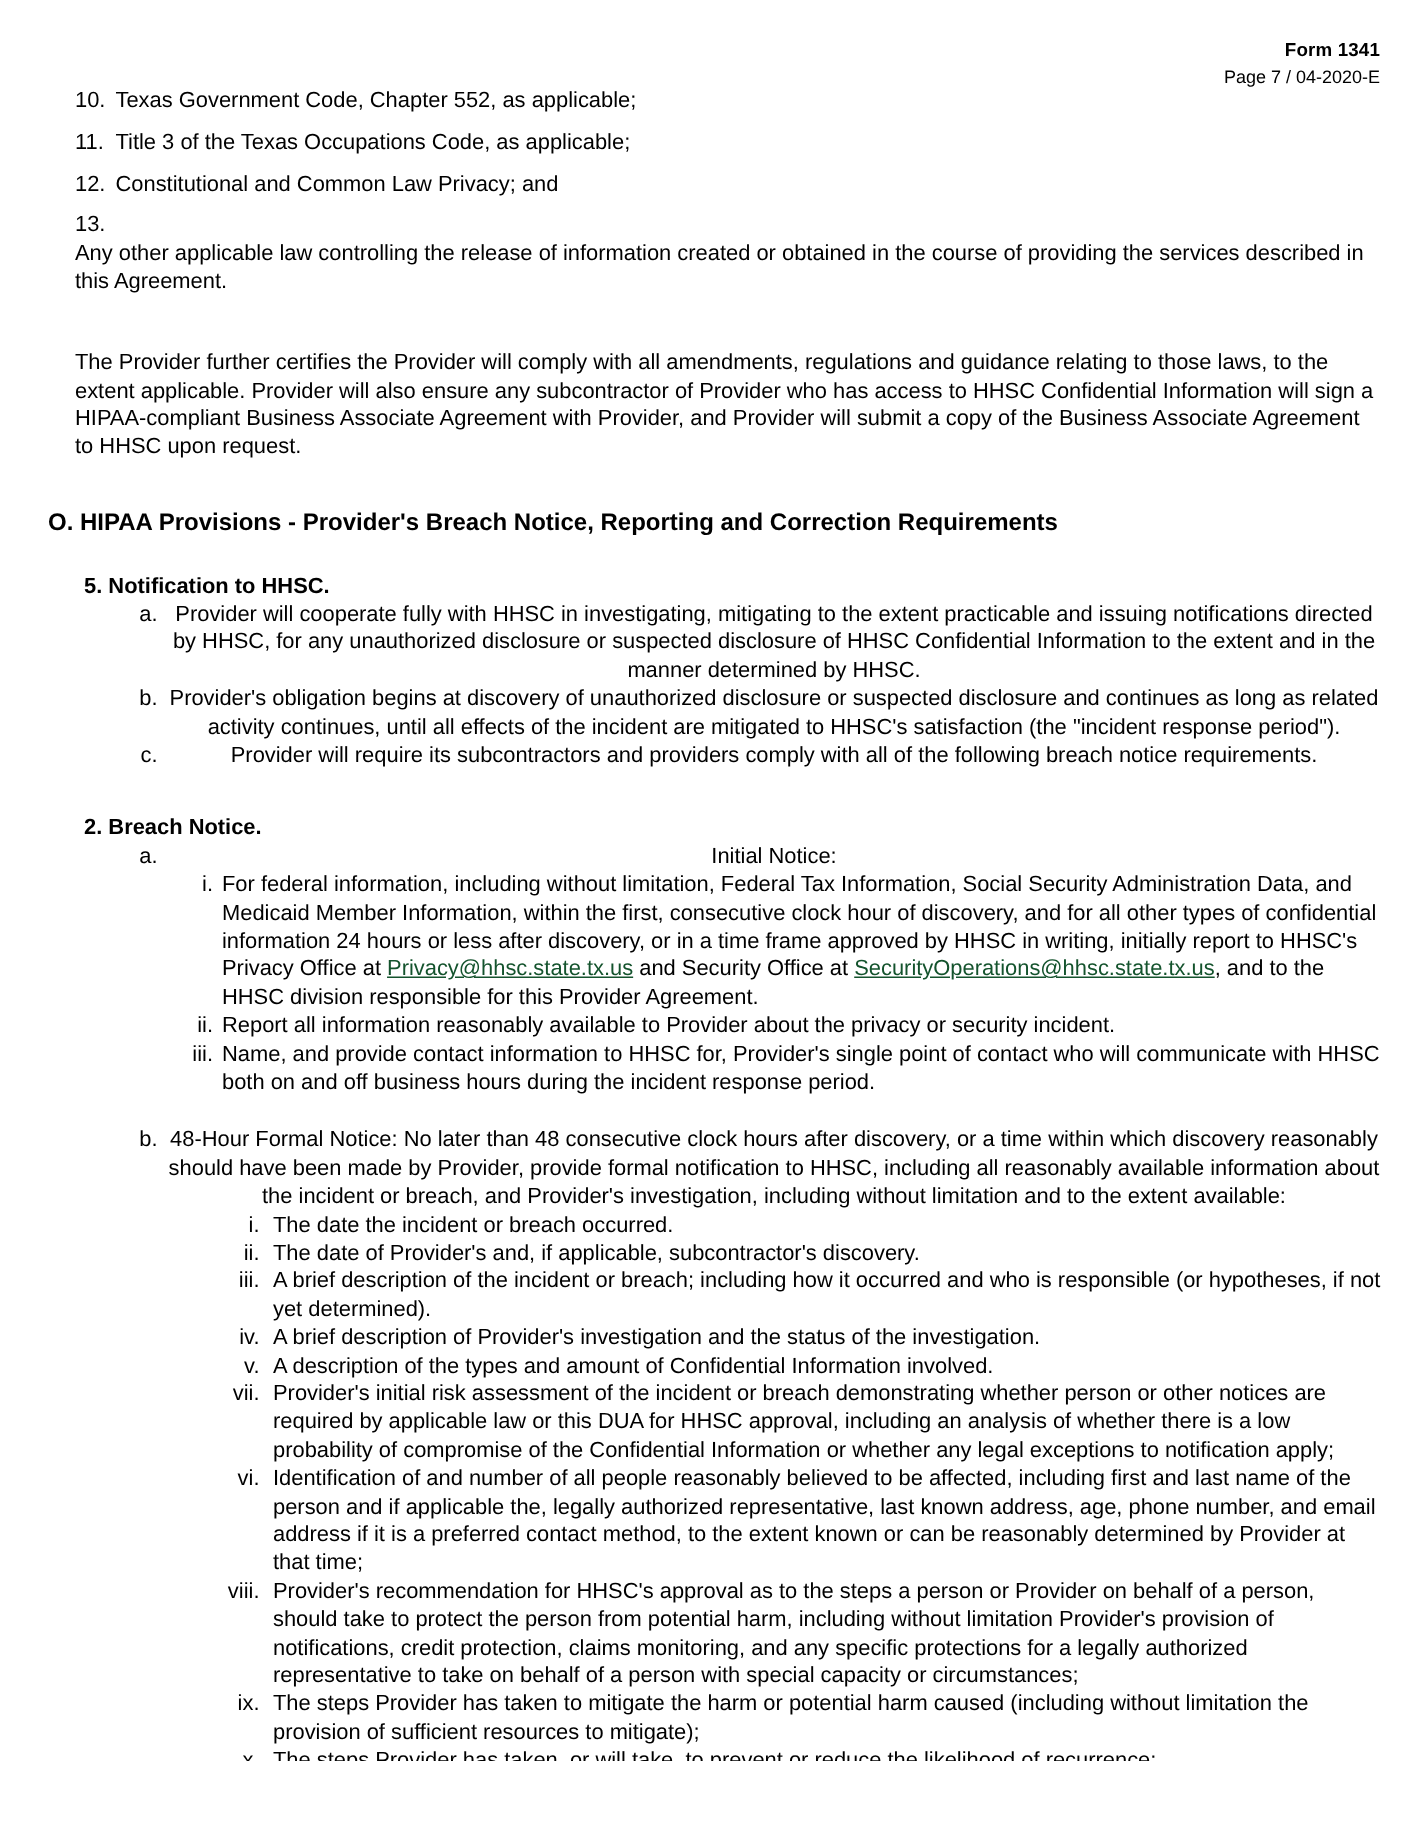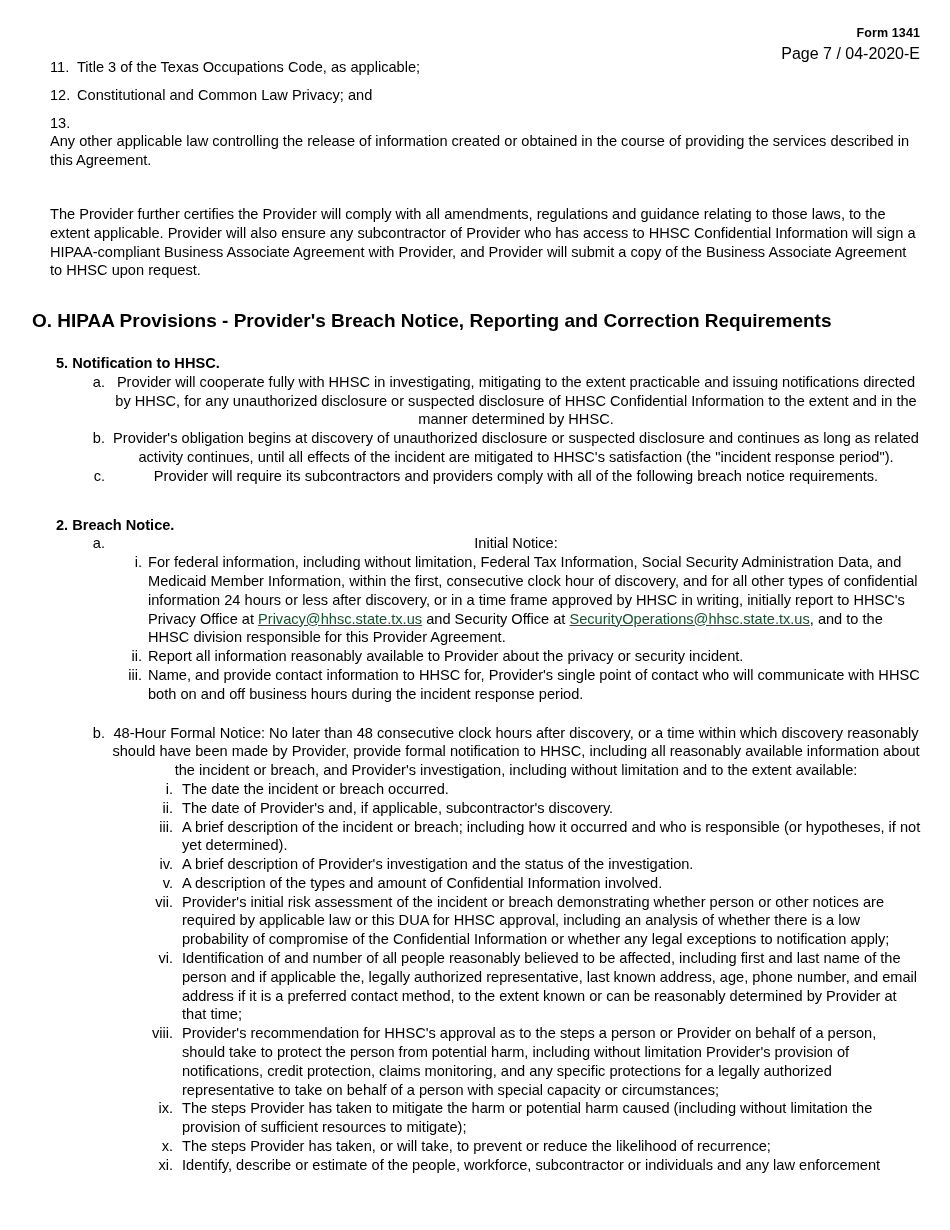--- a/index.html
+++ b/index.html
@@ -29,21 +29,21 @@
     right: 30px;
     text-align: right;
     line-height: 1.25;
   }
   .doc-header .form-no {
     font-size: 12.5px;
     font-weight: bold;
     letter-spacing: 0.1px;
   }
   .doc-header .page-no {
-    font-size: 16px;
+    font-size: 12px;
     font-weight: normal;
     margin-top: 2px;
   }
 
   
   .body-wrap {
     position: absolute;
     left: 50px;
     top: 58px;
     width: 872px;
@@ -71,21 +71,21 @@
 
   
   .para {
     margin-top: 35px;
   }
   .para p { margin: 0; }
 
   
   .section-head {
     margin-top: 32px;
-    font-size: 19px;
+    font-size: 16px;
     font-weight: bold;
     line-height: 18.8px;
     margin-left: -18px;
   }
 
   
   .sub-head {
     font-weight: bold;
     font-size: 14.6px;
     line-height: 18.8px;
@@ -149,20 +149,24 @@
 
   <div class="doc-header">
     <div class="form-no">Form 1341</div>
     <div class="page-no">Page 7  / 04-2020-E</div>
   </div>
 
   <div class="body-wrap">
 
     <div class="numlist t">
       <div class="numrow">
+        <span class="marker">10.</span>
+        <span class="content">Texas Government Code, Chapter 552, as applicable;</span>
+      </div>
+      <div class="numrow">
         <span class="marker">11.</span>
         <span class="content">Title 3 of the Texas Occupations Code, as applicable;</span>
       </div>
       <div class="numrow">
         <span class="marker">12.</span>
         <span class="content">Constitutional and Common Law Privacy; and</span>
       </div>
       <div class="numrow">
         <span class="marker">13.</span>
         <span class="content">Any other applicable law controlling the release of information created or obtained in the course of providing the services described in this Agreement.</span>

